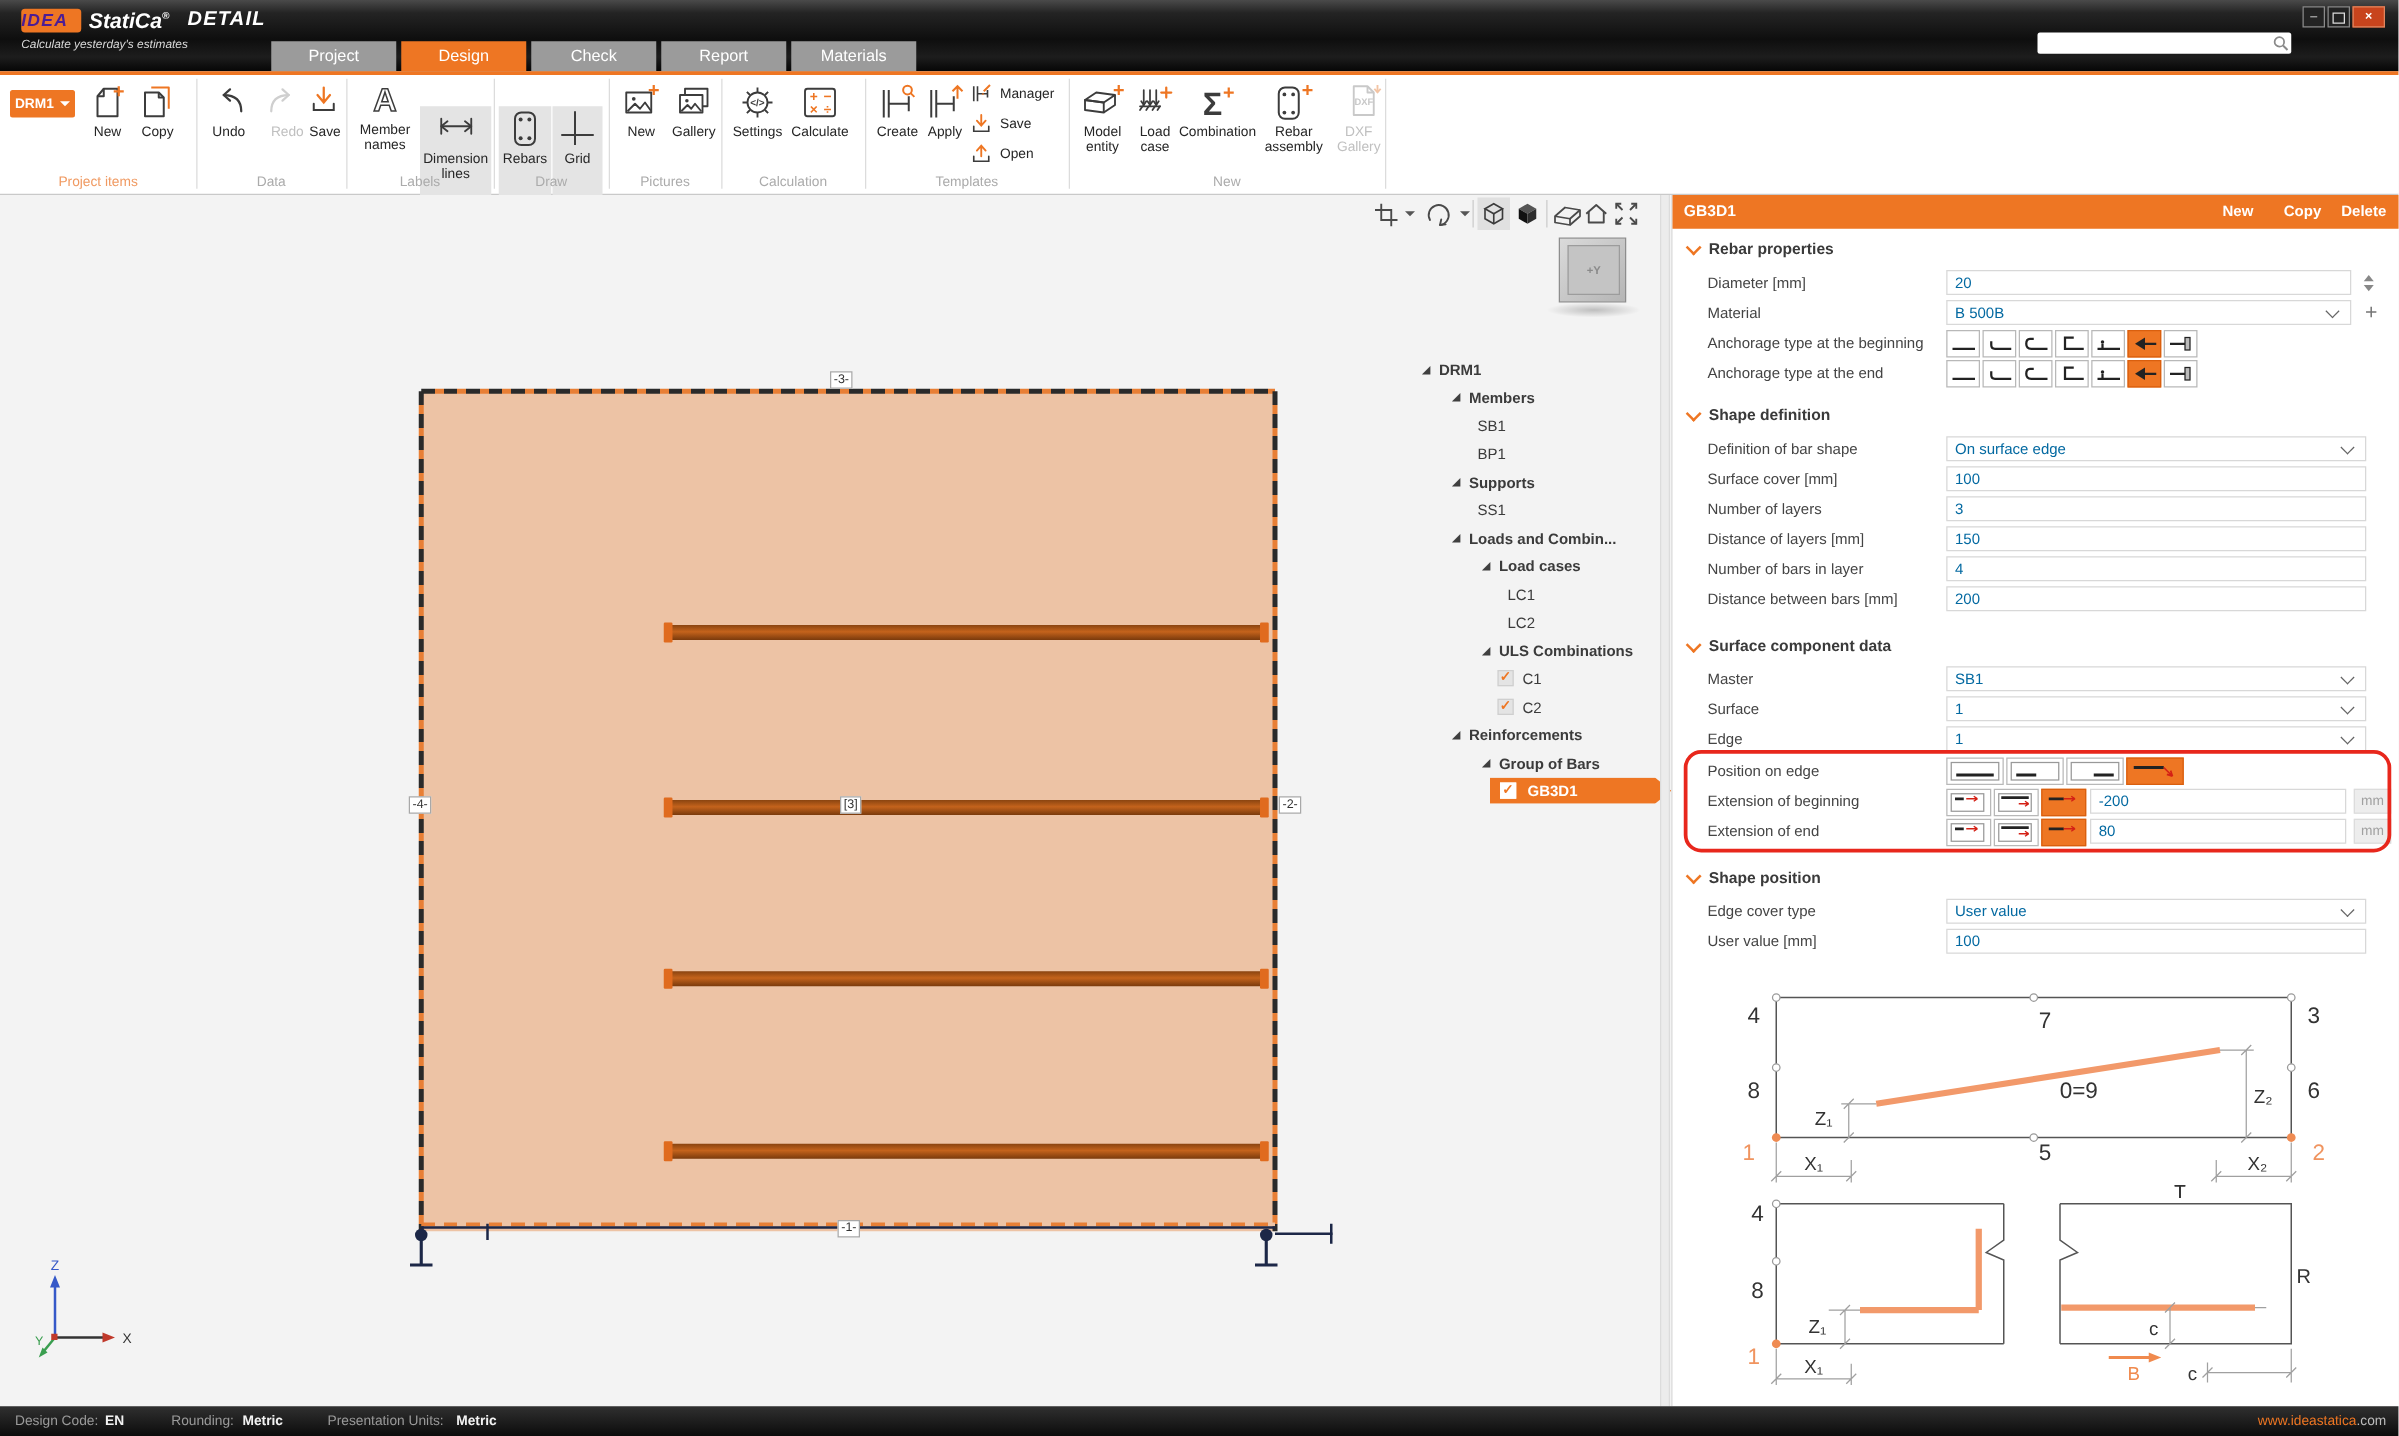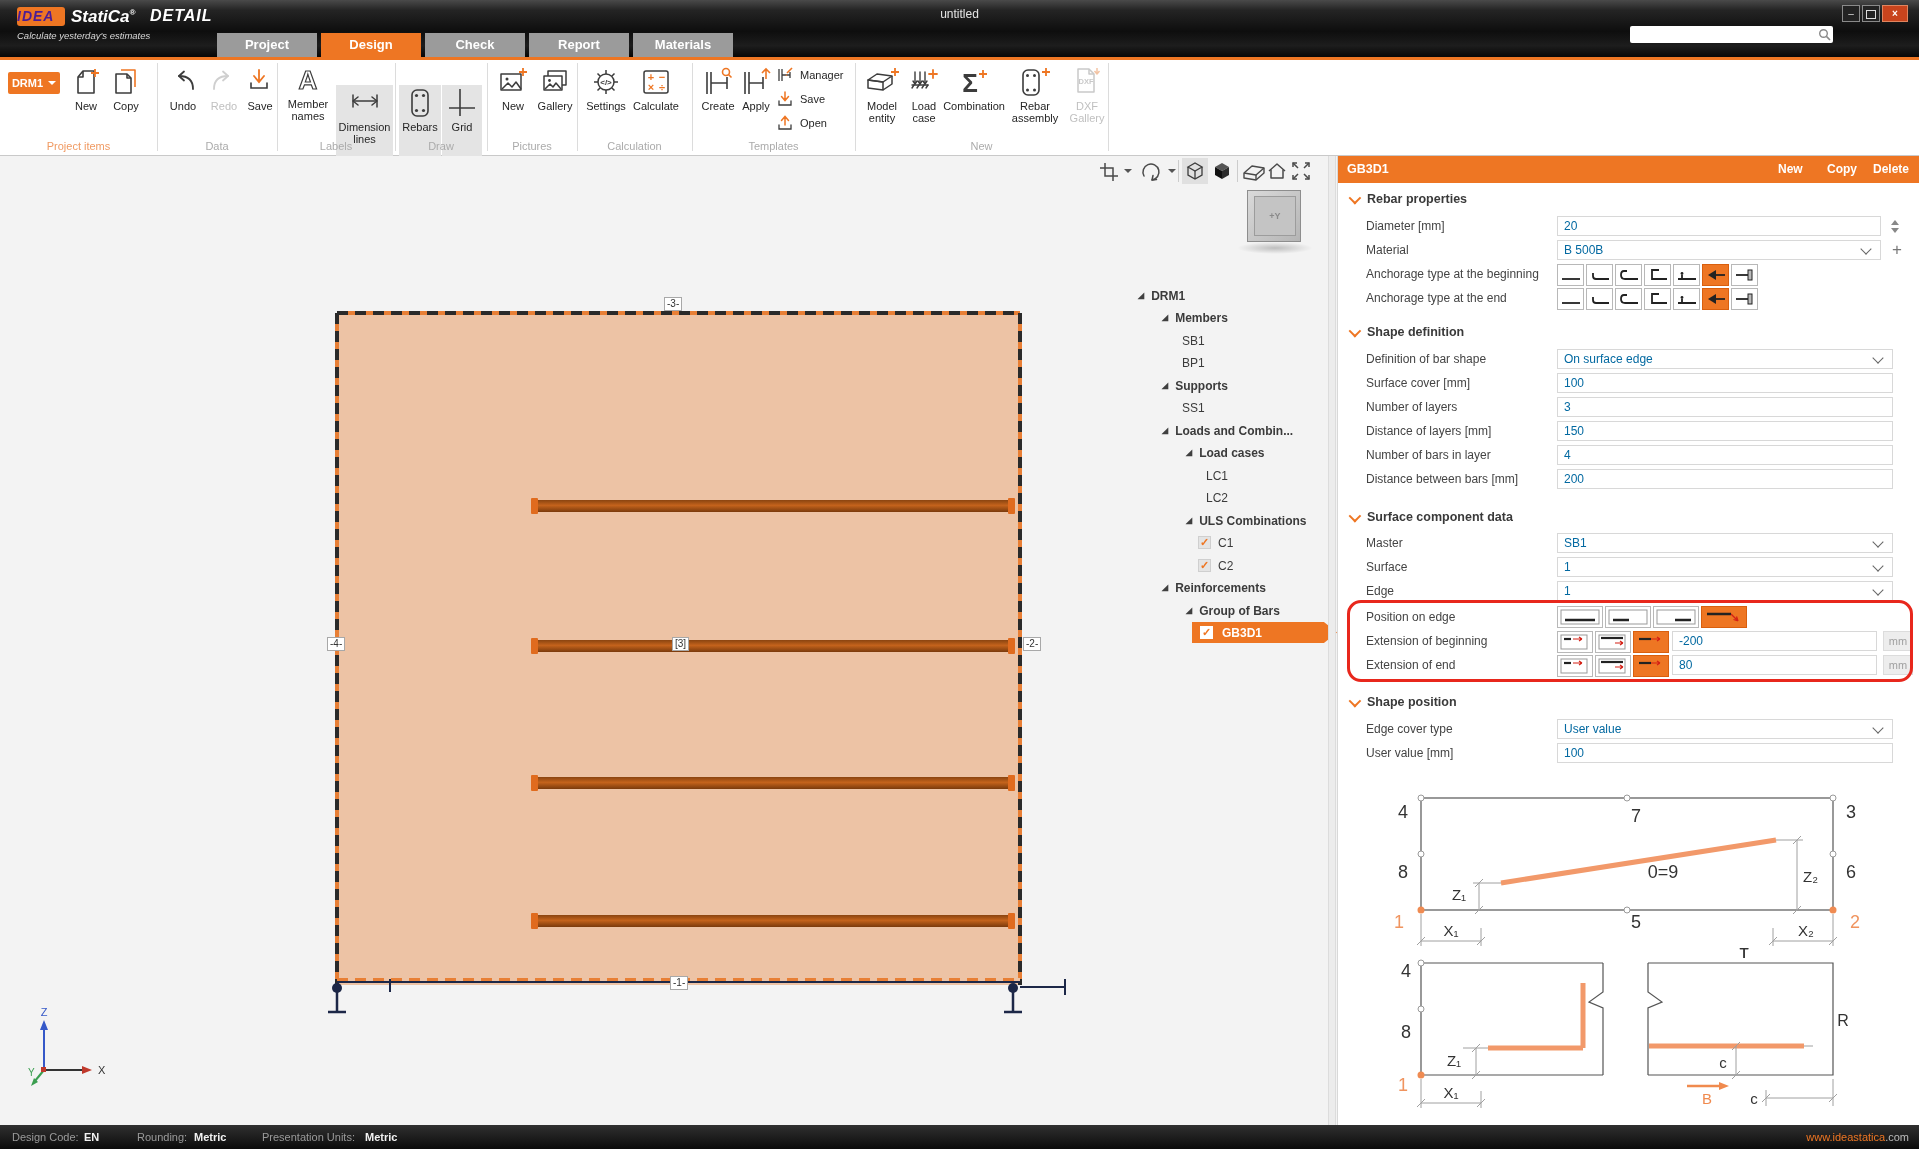--- a/index.html
+++ b/index.html
@@ -18,30 +18,30 @@
   #tagline{left:17px;top:30px;color:#d8d8d8;font-style:italic;font-size:9.5px;}
   #doc-title{left:600px;top:7px;width:719px;text-align:center;color:#e6e6e6;font-size:12px;}
   .winbtn{top:5px;height:17px;border:1px solid #8a8a8a;background:#232323;color:#ddd;font-size:10px;text-align:center;line-height:16px;box-sizing:border-box;}
   #win-min{left:1842px;width:18px;}
   #win-max{left:1862px;width:18px;}
   #win-max i{display:block;width:8px;height:7px;border:1px solid #ddd;margin:4px auto 0;}
   #win-close{left:1882px;width:26px;background:#c8441d;border-color:#e0855f;color:#fff;font-weight:bold;}
   #searchbox{left:1630px;top:26px;width:203px;height:17px;background:#fff;border-radius:2px;}
   #searchbox input{position:absolute;left:2px;top:0;width:182px;height:17px;border:0;outline:none;background:transparent;font-size:11px;}
   #search-icon{position:absolute;right:2px;top:2px;}
-  .tab{top:33px;height:24px;width:100px;background:#9b9b9b;color:#fff;font-weight:bold;font-size:13px;text-align:center;line-height:24px;}
+  .tab{top:33px;height:24px;width:100px;background:#9b9b9b;color:#fff;font-weight:normal;font-size:13px;text-align:center;line-height:24px;}
   .tab.active{background:#ee7623;}
 
   
   #ribbon{left:0;top:60px;width:1919px;height:96px;background:#fff;border-bottom:1px solid #c9c9c9;box-sizing:border-box;}
   .rsep{top:3px;height:88px;width:1px;background:#dcdcdc;}
   .tile{display:flex;flex-direction:column;align-items:center;justify-content:flex-start;font-size:11px;color:#262626;line-height:12px;text-align:center;}
   .tile .ticon{height:36px;display:flex;align-items:center;justify-content:center;}
   .tile.toggled{background:#e4e4e4;margin-top:23px;}
-  .tile.disabled{color:#c0c0c0;}
+  .tile.disabled{color:#c0c0c0;align-items:flex-end;}
   .rsmall{display:flex;align-items:center;gap:6px;font-size:11px;color:#262626;height:20px;}
   .rgroup{top:80px;font-size:11px;color:#ababab;text-align:center;}
   .rgroup.activeg{color:#f09a62;}
   #drm-btn{left:8px;top:12px;width:52px;height:22px;background:#ee7623;border-radius:2px;color:#fff;font-weight:bold;font-size:11px;display:flex;align-items:center;justify-content:center;gap:5px;}
   .caret{width:0;height:0;border-left:4px solid transparent;border-right:4px solid transparent;border-top:4px solid #fff;}
 
   
   #canvas{left:0;top:156px;width:1337px;height:969px;background:#f3f3f3;}
   .ct-chev{width:0;height:0;border-left:4px solid transparent;border-right:4px solid transparent;border-top:4px solid #555;}
   .ct-sep{width:1px;height:22px;background:#ccc;}
@@ -102,21 +102,20 @@
 </head>
 <body>
 
 <div id="root">
 
   <div id="titlebar" class="abs">
     <div id="logo-idea" class="abs">IDEA</div>
     <div id="logo-statica" class="abs"><span>StatiCa</span><span id="logo-reg">®</span></div>
     <div id="app-name" class="abs">DETAIL</div>
     <div id="tagline" class="abs">Calculate yesterday's estimates</div>
-    <div id="doc-title" class="abs">untitled</div>
     <div id="searchbox" class="abs">
       <input type="text" style="">
       <span id="search-icon">
         <svg width="13" height="13" viewBox="0 0 13 13">
             <circle cx="5.5" cy="5.5" r="3.8" fill="none" stroke="#8a8a8a" stroke-width="1.4"></circle>
             <path d="M8.4 8.4 L12 12" stroke="#8a8a8a" stroke-width="1.6"></path>
           </svg>
       </span>
     </div>
     <div id="win-min" class="abs winbtn">–</div>

